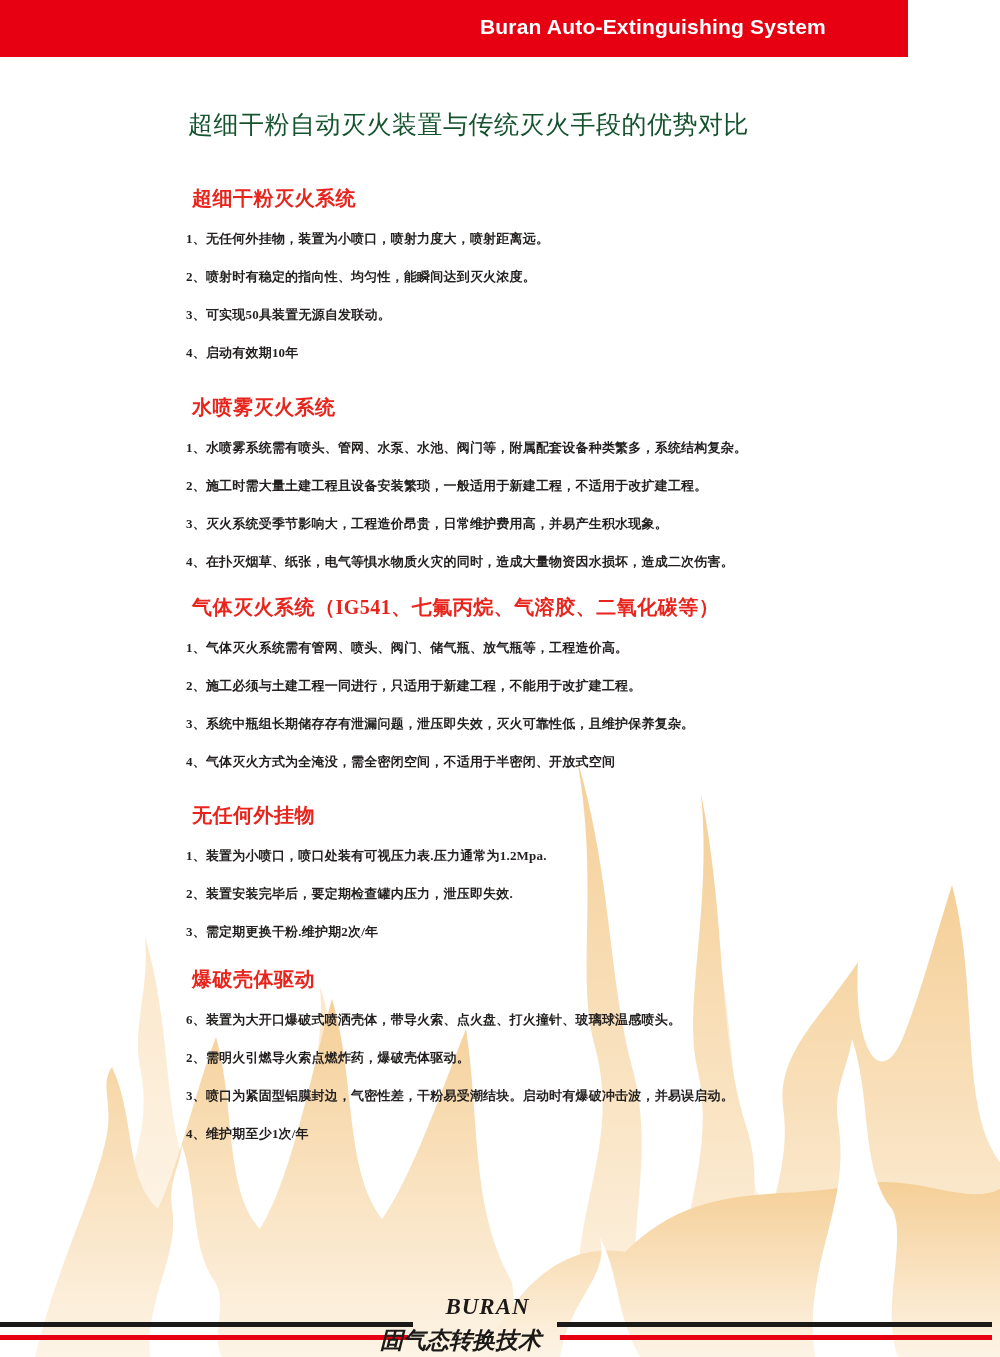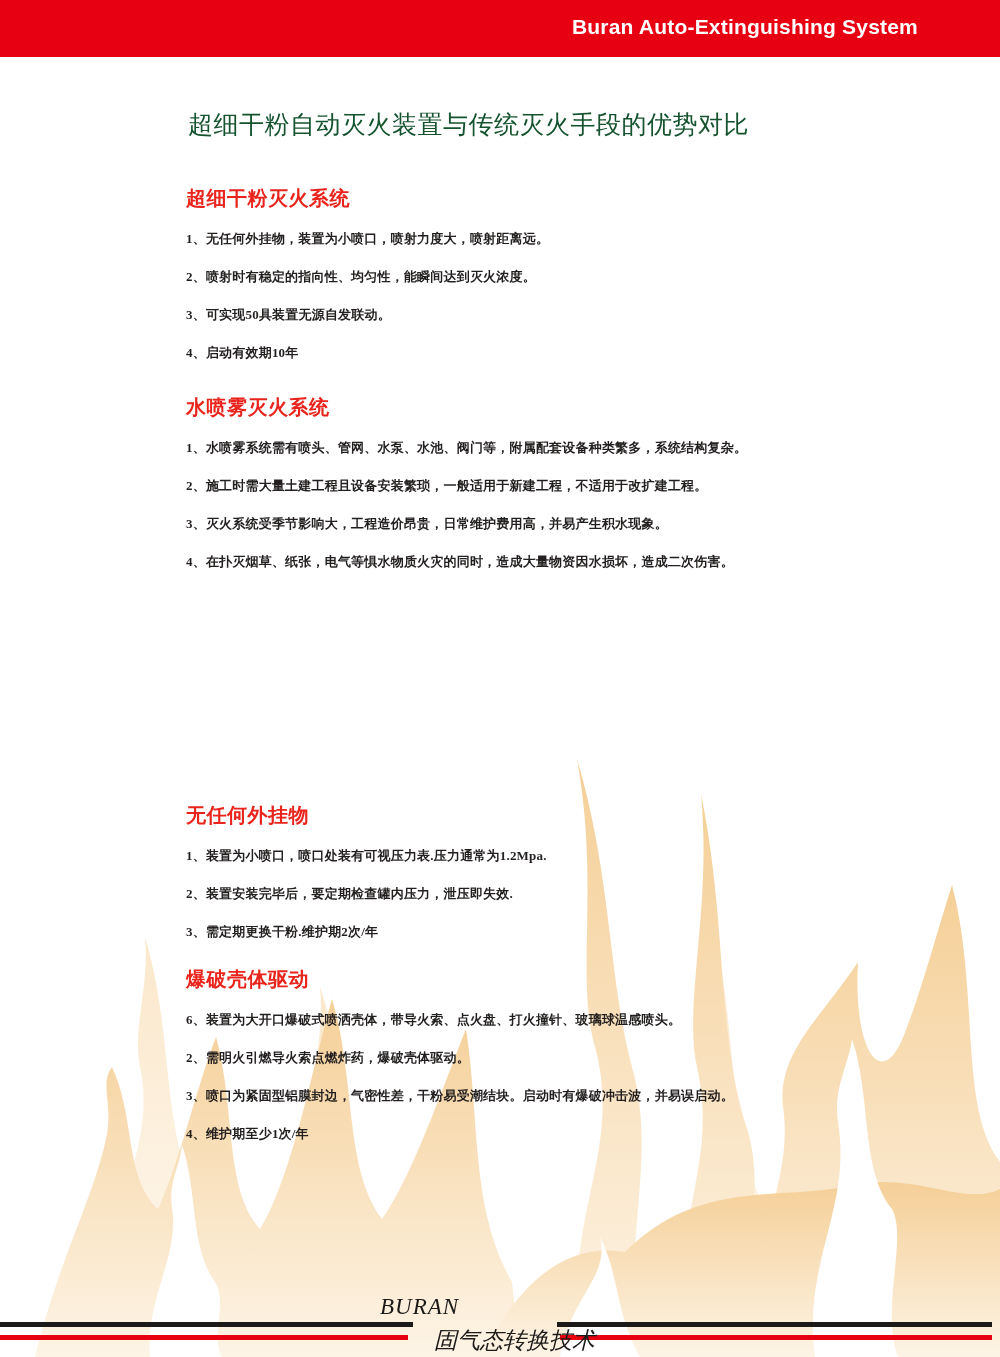--- a/index.html
+++ b/index.html
@@ -14,21 +14,21 @@
   
   .flames {
     position:absolute; left:0; top:737px;
     width:1000px; height:620px;
     z-index:0;
   }
 
   
   .topbar {
     position:absolute; left:0; top:0;
-    width:1000px; height:57px;
+    width:908px; height:57px;
     background:#e60012;
     z-index:2;
   }
   .topbar-title {
     position:absolute; right:82px; top:15px;
     color:#ffffff;
     font-family:"Liberation Sans","DejaVu Sans",sans-serif;
     font-weight:bold;
     font-size:21px;
     letter-spacing:0.2px;
@@ -47,21 +47,21 @@
     z-index:1;
   }
 
   
   .sec {
     position:absolute; left:182px;
     width:800px;
     z-index:1;
   }
   .sec h2 {
-    margin:0 0 10px 4px;
+    margin:0 0 10px 10px;
     font-size:20px; line-height:24px;
     font-weight:bold;
     color:#e8241c;
     letter-spacing:0.5px;
     white-space:nowrap;
   }
   .sec p.item {
     margin:0;
     padding-left:4px;
     font-size:13px;
@@ -77,34 +77,34 @@
   .fl-black { background:#1c1a19; top:1322px; }
   .fl-red   { background:#e60012; top:1335px; }
   .fl-black.left { left:0; width:413px; }
   .fl-black.right{ left:557px; width:435px; }
   .fl-red.left   { left:0; width:408px; }
   .fl-red.right  { left:560px; width:432px; }
 
   .footer-brand {
     position:absolute; left:380px; top:1294px; width:215px;
     margin:0;
-    text-align:left;
+    text-align:center;
     font-family:"Liberation Serif","DejaVu Serif",serif;
     font-style:italic;
-    font-weight:normal;
+    font-weight:bold;
     font-size:23px; line-height:26px;
     color:#1c1a19;
     letter-spacing:1px;
     z-index:2;
   }
   .footer-tagline {
     position:absolute; left:380px; top:1327px; width:215px;
     margin:0;
-    text-align:right;
-    font-weight:normal;
+    text-align:left;
+    font-weight:bold;
     font-style:italic;
     font-size:23px; line-height:28px;
     color:#1c1a19;
     z-index:2;
     white-space:nowrap;
   }
 </style>
 </head>
 <body>
 
@@ -153,20 +153,27 @@
   </section>
 
   <section class="sec" style="top:395px">
     <h2>水喷雾灭火系统</h2>
     <p class="item">1、水喷雾系统需有喷头、管网、水泵、水池、阀门等，附属配套设备种类繁多，系统结构复杂。</p>
     <p class="item">2、施工时需大量土建工程且设备安装繁琐，一般适用于新建工程，不适用于改扩建工程。</p>
     <p class="item">3、灭火系统受季节影响大，工程造价昂贵，日常维护费用高，并易产生积水现象。</p>
     <p class="item">4、在扑灭烟草、纸张，电气等惧水物质火灾的同时，造成大量物资因水损坏，造成二次伤害。</p>
   </section>
 
+  <section class="sec" style="top:595px">
+    <h2>气体灭火系统（IG541、七氟丙烷、气溶胶、二氧化碳等）</h2>
+    <p class="item">1、气体灭火系统需有管网、喷头、阀门、储气瓶、放气瓶等，工程造价高。</p>
+    <p class="item">2、施工必须与土建工程一同进行，只适用于新建工程，不能用于改扩建工程。</p>
+    <p class="item">3、系统中瓶组长期储存存有泄漏问题，泄压即失效，灭火可靠性低，且维护保养复杂。</p>
+    <p class="item">4、气体灭火方式为全淹没，需全密闭空间，不适用于半密闭、开放式空间</p>
+  </section>
 
   <section class="sec" style="top:803px">
     <h2>无任何外挂物</h2>
     <p class="item">1、装置为小喷口，喷口处装有可视压力表.压力通常为1.2Mpa.</p>
     <p class="item">2、装置安装完毕后，要定期检查罐内压力，泄压即失效.</p>
     <p class="item">3、需定期更换干粉.维护期2次/年</p>
   </section>
 
   <section class="sec" style="top:967px">
     <h2>爆破壳体驱动</h2>

